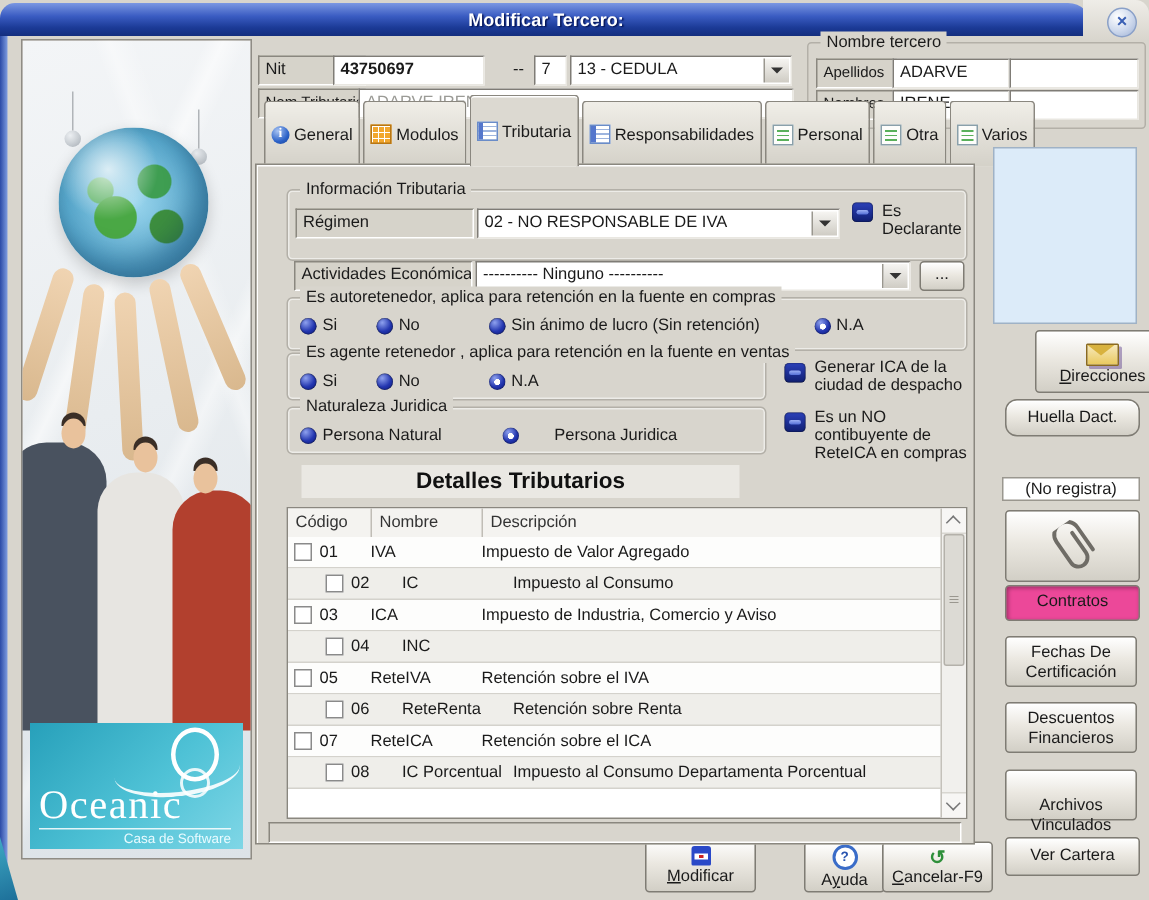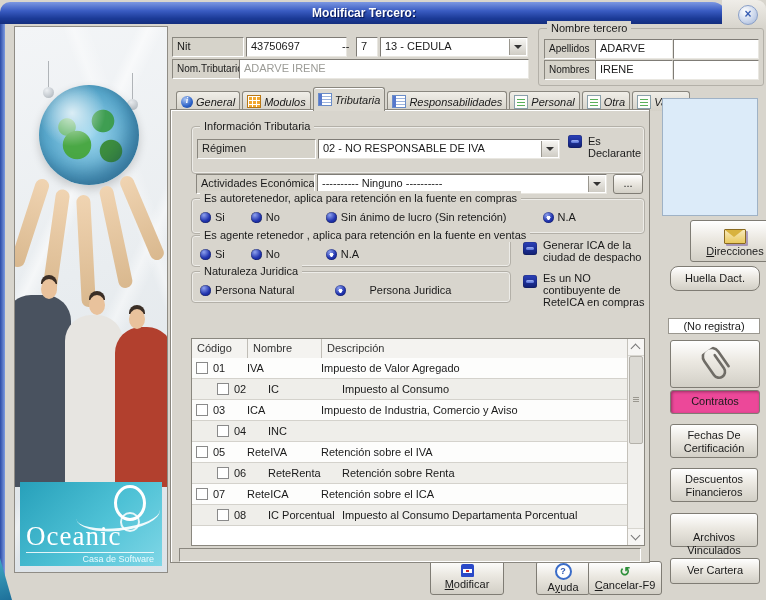--- a/index.html
+++ b/index.html
@@ -87,23 +87,23 @@
     radial-gradient(circle at 35% 28%,#8ea1ee,#2336b0 55%,#0e1c80);}
   .navchk{position:relative;width:14px;height:13px;border-radius:3px;flex:0 0 14px;
     background:linear-gradient(180deg,#2c41ba,#101f72);box-shadow:inset 0 0 1px #000;cursor:pointer;}
   .navchk::after{content:"";position:absolute;left:3px;right:3px;top:5px;height:3px;border-radius:2px;
     background:linear-gradient(180deg,#9db0f4,#5570d8);}
   
   .sep{position:absolute;left:342px;top:40px;}
   .ntgroup{position:absolute;left:538px;top:28px;width:224px;height:56px;border:1px solid #b3b0a8;border-radius:3px;}
   
   .tabbar{position:absolute;left:176px;top:88px;height:23px;display:flex;align-items:flex-end;}
-  .tab{display:inline-flex;align-items:center;gap:3px;padding:0 4px;height:19px;margin-right:2px;
+  .tab{display:inline-flex;align-items:center;gap:3px;padding:12px 4px;height:19px;margin-right:2px;
     background:linear-gradient(180deg,#f0eee8,#d4d1c8);border:1px solid #8a877f;border-bottom:none;
-    border-radius:3px 3px 0 0;cursor:pointer;white-space:nowrap;font-style:italic;}
+    border-radius:3px 3px 0 0;cursor:pointer;white-space:nowrap;}
   .tab.active{height:23px;background:#dcd9d1;position:relative;z-index:3;box-shadow:inset 0 1px 0 #fff;}
   .ticon{width:12px;height:12px;flex:0 0 12px;position:relative;}
   .info-icon{border-radius:50%;background:radial-gradient(circle at 35% 28%,#a9c4f2,#2c62c8 60%,#174092);}
   .info-icon::after{content:"i";position:absolute;left:0;right:0;top:-1px;text-align:center;color:#fff;font-size:9px;font-family:"Liberation Serif",serif;font-weight:bold;}
   .grid-icon{background:#f2a72e;border:1px solid #b87714;
     background-image:linear-gradient(#fff 1px,transparent 1px),linear-gradient(90deg,#fff 1px,transparent 1px);
     background-size:4px 4px;width:11px;height:11px;}
   .list-icon{background:#fff;border:1px solid #6a8cc8;width:11px;height:11px;
     background-image:linear-gradient(90deg,#5577cc 3px,transparent 3px),
       repeating-linear-gradient(180deg,transparent 0 2px,#9db4de 2px 3px);}
@@ -216,21 +216,21 @@
       <div class="ring"></div>
       <div class="ring2"></div>
       <div class="swoosh"></div>
       <div class="brandname">Oceanic</div>
       <div class="bline"></div>
       <div class="tagline">Casa de Software</div>
     </div>
   </div>
 
   <div class="lblbox" style="left:172px;top:37px;width:66px;">Nit</div>
-  <div class="field" style="left:246px;top:37px;width:95px;">43750697</div>
+  <div class="field" style="left:222px;top:37px;width:95px;font-weight:bold;">43750697</div>
   <div class="sep">--</div>
   <div class="field" style="left:356px;top:37px;width:16px;">7</div>
   <div class="dd" style="left:380px;top:37px;width:124px;"><span>13 - CEDULA</span><span class="ddarrow"></span></div>
   <div class="lblbox" style="left:172px;top:59px;width:66px;font-size:10px;">Nom.Tributario</div>
   <div class="field" style="left:239px;top:59px;width:284px;color:#9b9b96;">ADARVE  IRENE</div>
 
   <div class="ntgroup">
     <div class="legend">Nombre tercero</div>
     <div class="lblbox" style="left:5px;top:10px;width:48px;font-size:10px;">Apellidos</div>
     <div class="field" style="left:56px;top:10px;width:72px;">ADARVE</div>
@@ -345,20 +345,21 @@
         <div class="sidechk s0">
         <span class="navchk"></span>
         <span class="sclabel">Generar ICA de la ciudad de despacho</span>
       </div>
         <div class="sidechk s1">
         <span class="navchk"></span>
         <span class="sclabel">Es un NO contibuyente de ReteICA en compras</span>
       </div>
       </div>
 
+    <div class="dettitle">Detalles Tributarios</div>
 
     <div class="table">
       <div class="thead">
         <span class="hc c-code">Código</span>
         <span class="hc c-name">Nombre</span>
         <span class="hc c-desc">Descripción</span>
       </div>
       <div class="tbody">
           <div class="trow">
         <span class="rowchk"></span>

